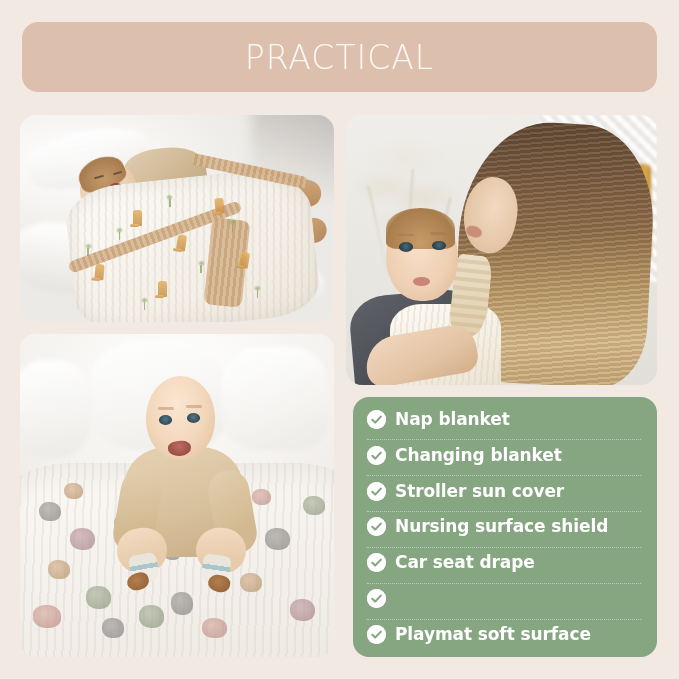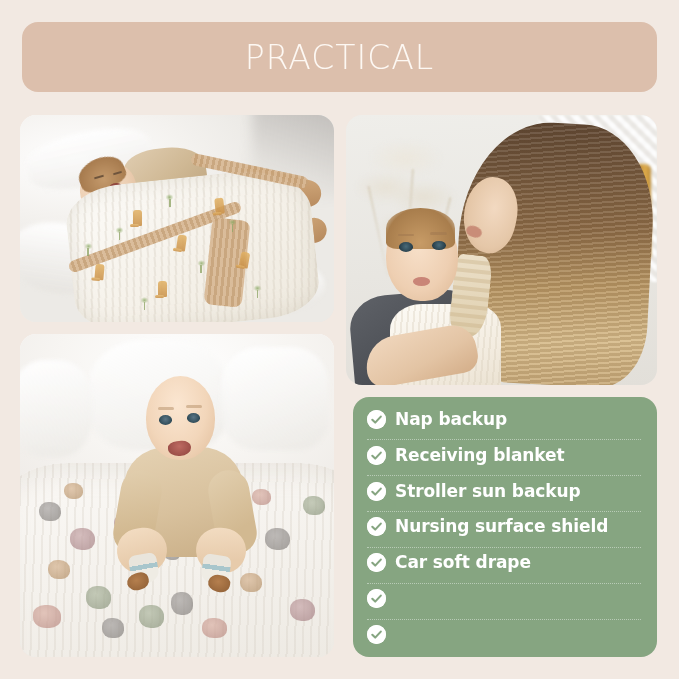--- a/index.html
+++ b/index.html
@@ -646,77 +646,78 @@
 
   <div id="feature-panel">
 
     <div class="feature-item">
       <span class="check-icon">
         <svg width="19" height="19" viewBox="0 0 19 19" aria-hidden="true">
           <circle cx="9.5" cy="9.5" r="9.5" fill="#ffffff"></circle>
           <path d="M5.3 9.8 L8.2 12.6 L13.8 6.6" fill="none" stroke="#86a581" stroke-width="2.1" stroke-linecap="round" stroke-linejoin="round"></path>
         </svg>
       </span>
-      <span class="feature-label">Nap backup</span>
+      <span class="feature-label">Nap blanket</span>
     </div>
 
 
     <div class="feature-item">
       <span class="check-icon">
         <svg width="19" height="19" viewBox="0 0 19 19" aria-hidden="true">
           <circle cx="9.5" cy="9.5" r="9.5" fill="#ffffff"></circle>
           <path d="M5.3 9.8 L8.2 12.6 L13.8 6.6" fill="none" stroke="#86a581" stroke-width="2.1" stroke-linecap="round" stroke-linejoin="round"></path>
         </svg>
       </span>
-      <span class="feature-label">Receiving blanket</span>
+      <span class="feature-label">Changing blanket</span>
     </div>
 
     <div class="feature-item">
       <span class="check-icon">
         <svg width="19" height="19" viewBox="0 0 19 19" aria-hidden="true">
           <circle cx="9.5" cy="9.5" r="9.5" fill="#ffffff"></circle>
           <path d="M5.3 9.8 L8.2 12.6 L13.8 6.6" fill="none" stroke="#86a581" stroke-width="2.1" stroke-linecap="round" stroke-linejoin="round"></path>
         </svg>
       </span>
-      <span class="feature-label">Stroller sun backup</span>
+      <span class="feature-label">Stroller sun cover</span>
     </div>
 
     <div class="feature-item">
       <span class="check-icon">
         <svg width="19" height="19" viewBox="0 0 19 19" aria-hidden="true">
           <circle cx="9.5" cy="9.5" r="9.5" fill="#ffffff"></circle>
           <path d="M5.3 9.8 L8.2 12.6 L13.8 6.6" fill="none" stroke="#86a581" stroke-width="2.1" stroke-linecap="round" stroke-linejoin="round"></path>
         </svg>
       </span>
       <span class="feature-label">Nursing surface shield</span>
     </div>
 
     <div class="feature-item">
       <span class="check-icon">
         <svg width="19" height="19" viewBox="0 0 19 19" aria-hidden="true">
           <circle cx="9.5" cy="9.5" r="9.5" fill="#ffffff"></circle>
           <path d="M5.3 9.8 L8.2 12.6 L13.8 6.6" fill="none" stroke="#86a581" stroke-width="2.1" stroke-linecap="round" stroke-linejoin="round"></path>
         </svg>
       </span>
-      <span class="feature-label">Car soft drape</span>
+      <span class="feature-label">Car seat drape</span>
     </div>
 
     <div class="feature-item">
       <span class="check-icon">
         <svg width="19" height="19" viewBox="0 0 19 19" aria-hidden="true">
           <circle cx="9.5" cy="9.5" r="9.5" fill="#ffffff"></circle>
           <path d="M5.3 9.8 L8.2 12.6 L13.8 6.6" fill="none" stroke="#86a581" stroke-width="2.1" stroke-linecap="round" stroke-linejoin="round"></path>
         </svg>
       </span>
     </div>
 
     <div class="feature-item">
       <span class="check-icon">
         <svg width="19" height="19" viewBox="0 0 19 19" aria-hidden="true">
           <circle cx="9.5" cy="9.5" r="9.5" fill="#ffffff"></circle>
           <path d="M5.3 9.8 L8.2 12.6 L13.8 6.6" fill="none" stroke="#86a581" stroke-width="2.1" stroke-linecap="round" stroke-linejoin="round"></path>
         </svg>
       </span>
+      <span class="feature-label">Playmat soft surface</span>
     </div>
 
   </div>
 
 </div>
 
 </body></html>

